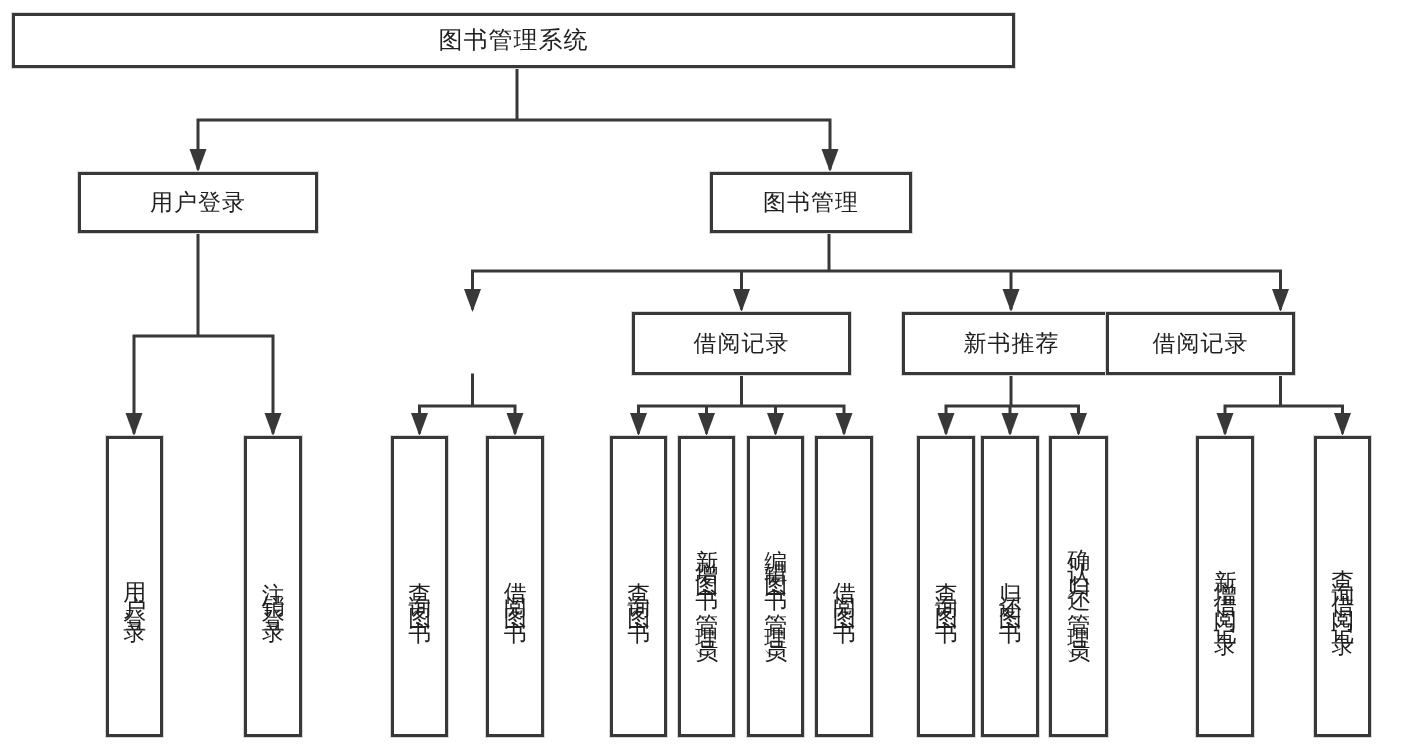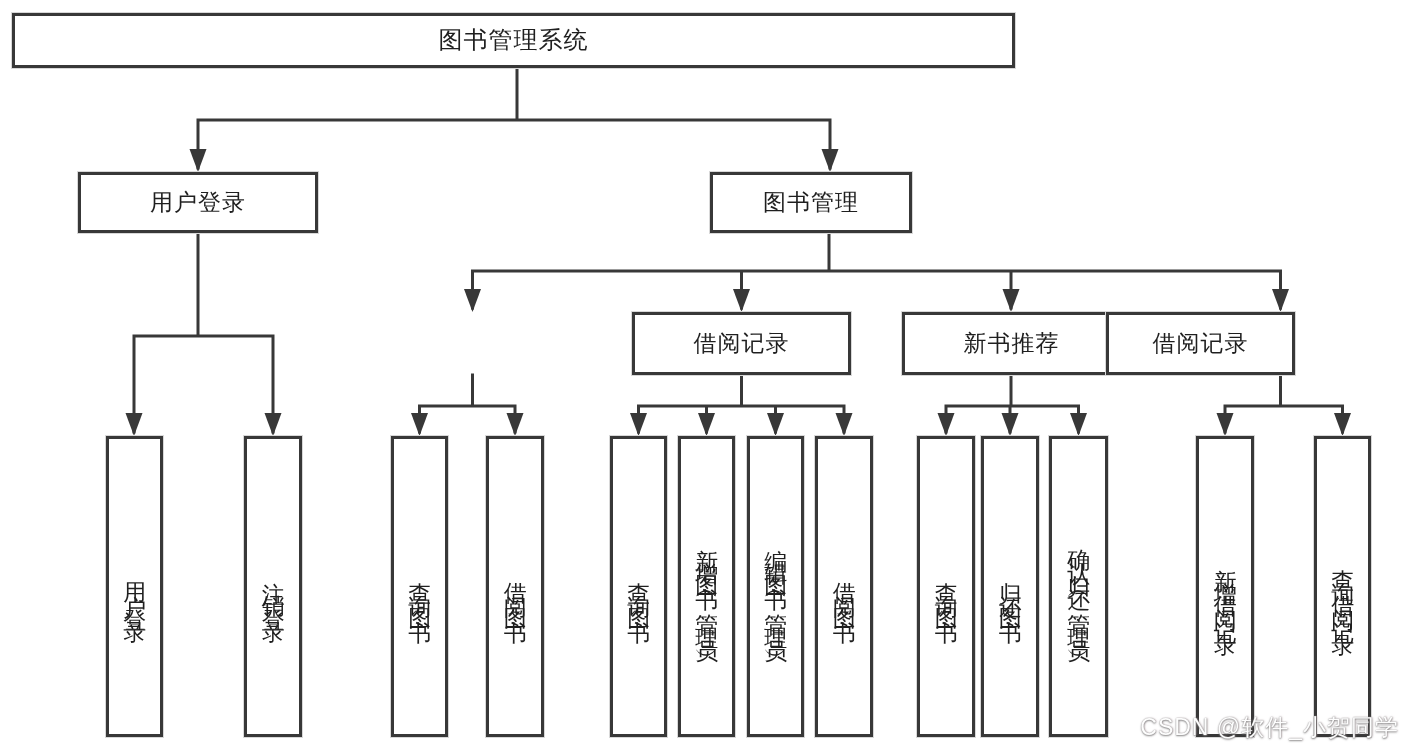--- a/index.html
+++ b/index.html
@@ -106,14 +106,13 @@
   <div class="node v" style="left:747px;top:436px;width:57px;height:301px">编辑图书（管理员）</div>
   <div class="node v" style="left:815px;top:436px;width:58px;height:301px">借阅图书</div>
 
   <div class="node v" style="left:917px;top:436px;width:58px;height:301px">查询图书</div>
   <div class="node v" style="left:981px;top:436px;width:58px;height:301px">归还图书</div>
   <div class="node v" style="left:1049px;top:436px;width:59px;height:301px">确认归还（管理员）</div>
 
   <div class="node v" style="left:1196px;top:436px;width:58px;height:301px">新增借阅记录</div>
   <div class="node v" style="left:1314px;top:436px;width:57px;height:301px">查询借阅记录</div>
 
-  <div class="watermark">CSDN @软件_小贺同学</div>
 </div>
 
 </body></html>

